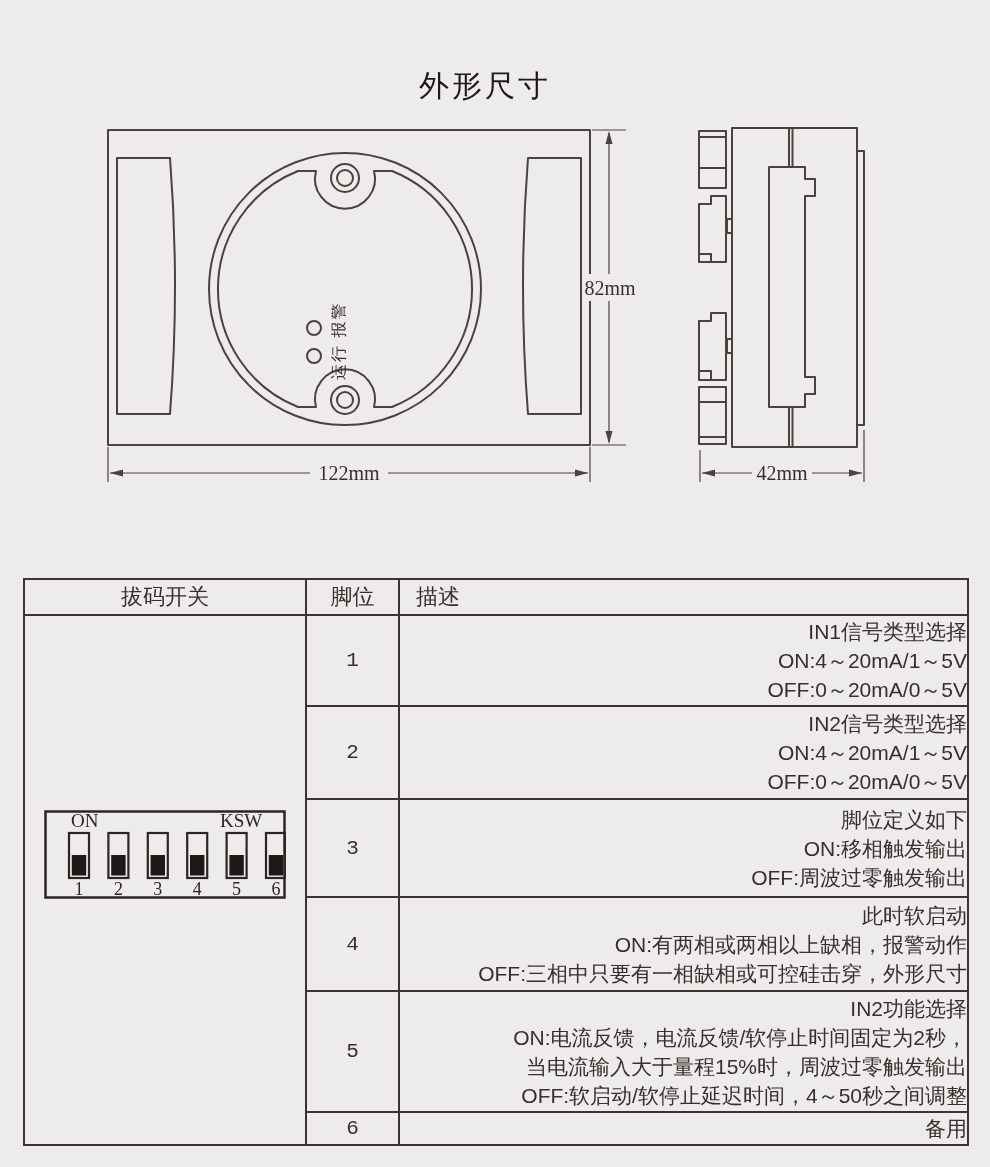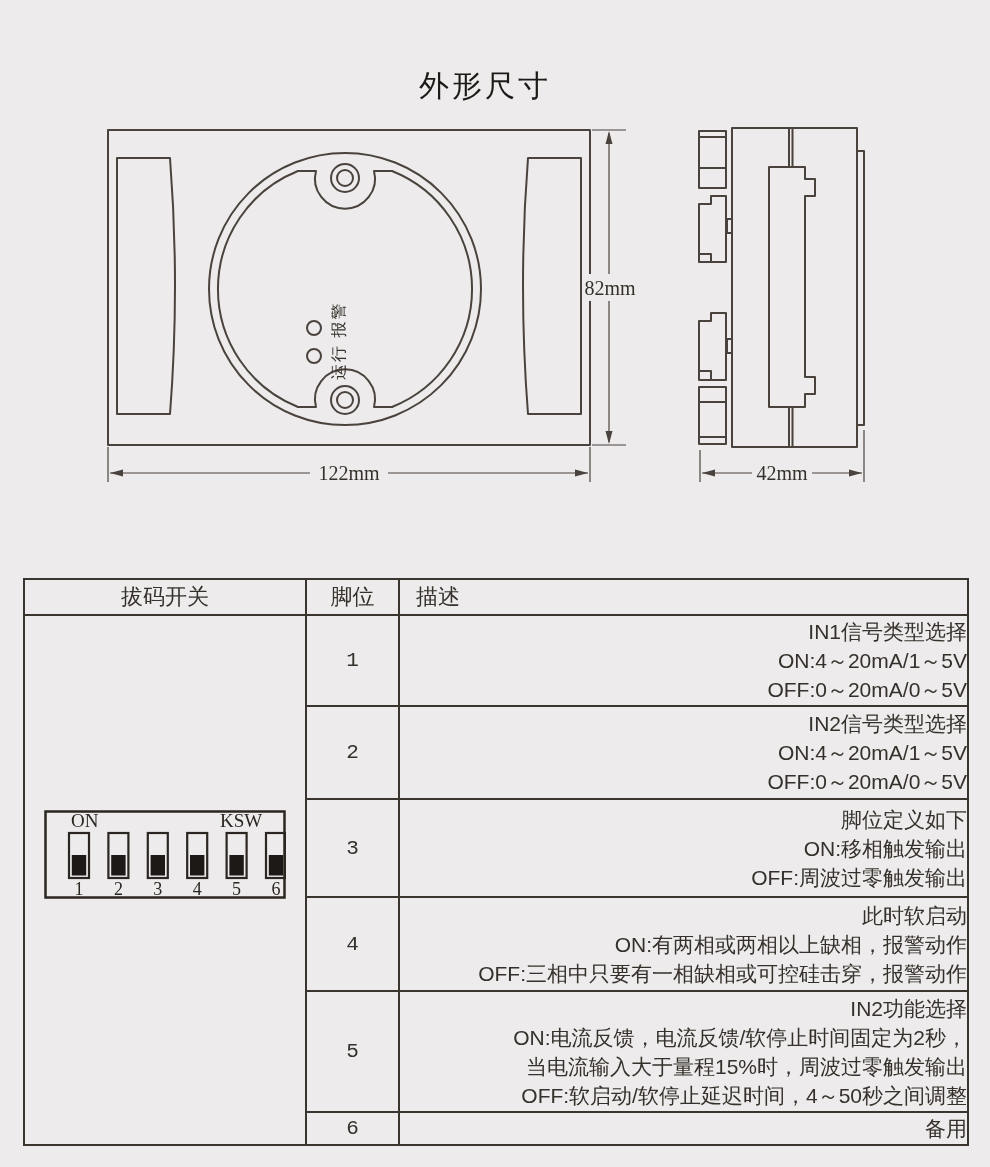--- a/index.html
+++ b/index.html
@@ -201,21 +201,21 @@
         <div>脚位定义如下</div>
         <div>ON:移相触发输出</div>
         <div>OFF:周波过零触发输出</div>
       </td>
     </tr>
     <tr class="r4">
       <td class="c2 pin">4</td>
       <td class="c3 desc">
         <div>此时软启动</div>
         <div>ON:有两相或两相以上缺相，报警动作</div>
-        <div>OFF:三相中只要有一相缺相或可控硅击穿，报警动作</div>
+        <div>OFF:三相中只要有一相缺相或可控硅击穿，外形尺寸</div>
       </td>
     </tr>
     <tr class="r5">
       <td class="c2 pin">5</td>
       <td class="c3 desc">
         <div>IN2功能选择</div>
         <div>ON:电流反馈，电流反馈/软停止时间固定为2秒，</div>
         <div>当电流输入大于量程15%时，周波过零触发输出</div>
         <div>OFF:软启动/软停止延迟时间，4～50秒之间调整</div>
       </td>

